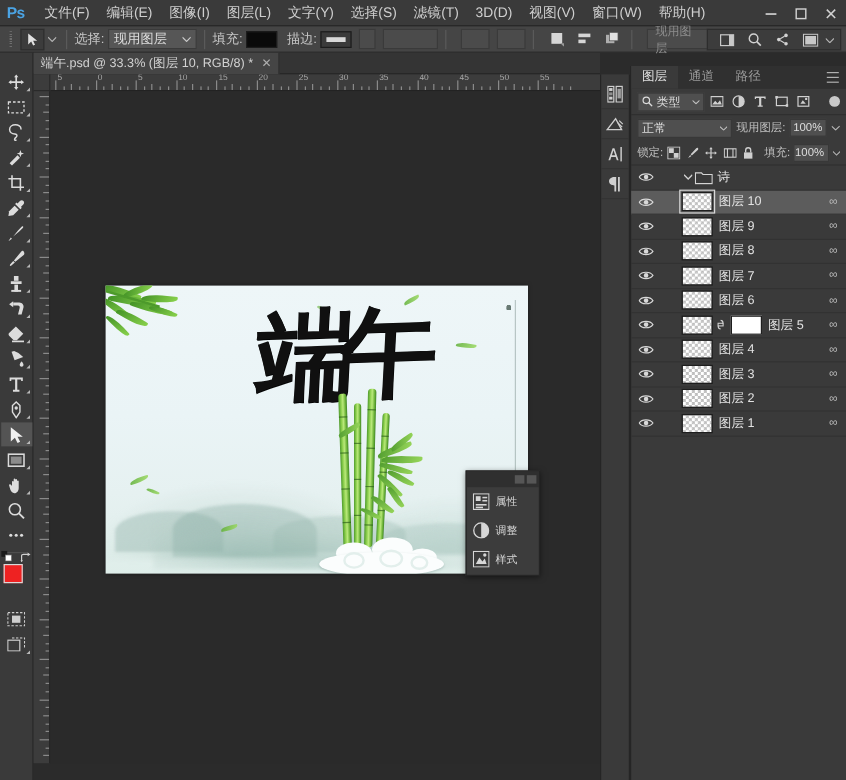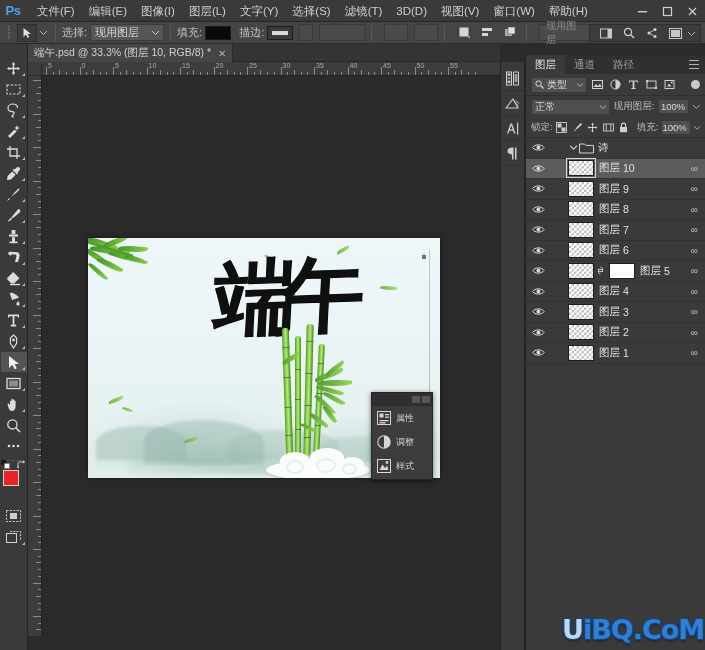--- a/index.html
+++ b/index.html
@@ -211,21 +211,21 @@
     position:absolute; right:14px; top:14px; width:26px; height:156px;
     writing-mode:vertical-rl; text-orientation:upright;
     font-size:3.4px; line-height:4.2px; color:#6a7a75; letter-spacing:0px;
     overflow:hidden; word-break:break-all; text-align:justify;
     font-family:"DejaVu Sans","Liberation Sans",sans-serif;
   }
   .poem-rule { position:absolute; right:10px; top:12px; width:1px; height:162px; background:rgba(120,140,135,0.45); }
 
   
   .popup {
-    position:absolute; left:329px; top:316px; width:62px; height:88px;
+    position:absolute; left:346px; top:316px; width:62px; height:88px;
     background:#3c3c3c; border:1px solid #252525; box-shadow:0 1px 5px rgba(0,0,0,0.5);
     z-index:40;
   }
   .popup-head {
     height:13px; background:#2f2f2f; display:flex; align-items:center;
     justify-content:flex-end; padding-right:2px; gap:2px;
   }
   .popup-head .ph-btn { width:8px; height:7px; background:#565656; display:block; }
   .popup-row {
     height:24px; display:flex; align-items:center; padding-left:5px; gap:5px;
@@ -1237,17 +1237,14 @@
         <span class="thumb"></span>
         <span class="layer-name">图层</span>
         <span class="layer-name num" style="margin-left:3px;">1</span>
         <span class="layer-fx">∞</span>
       </div>
 
 
     </div>
   </div>
 
-  <div class="watermark">
-    <span class="wm-light">U</span><span>iBQ.CoM</span>
-  </div>
 
 </div>
 
 </body></html>

